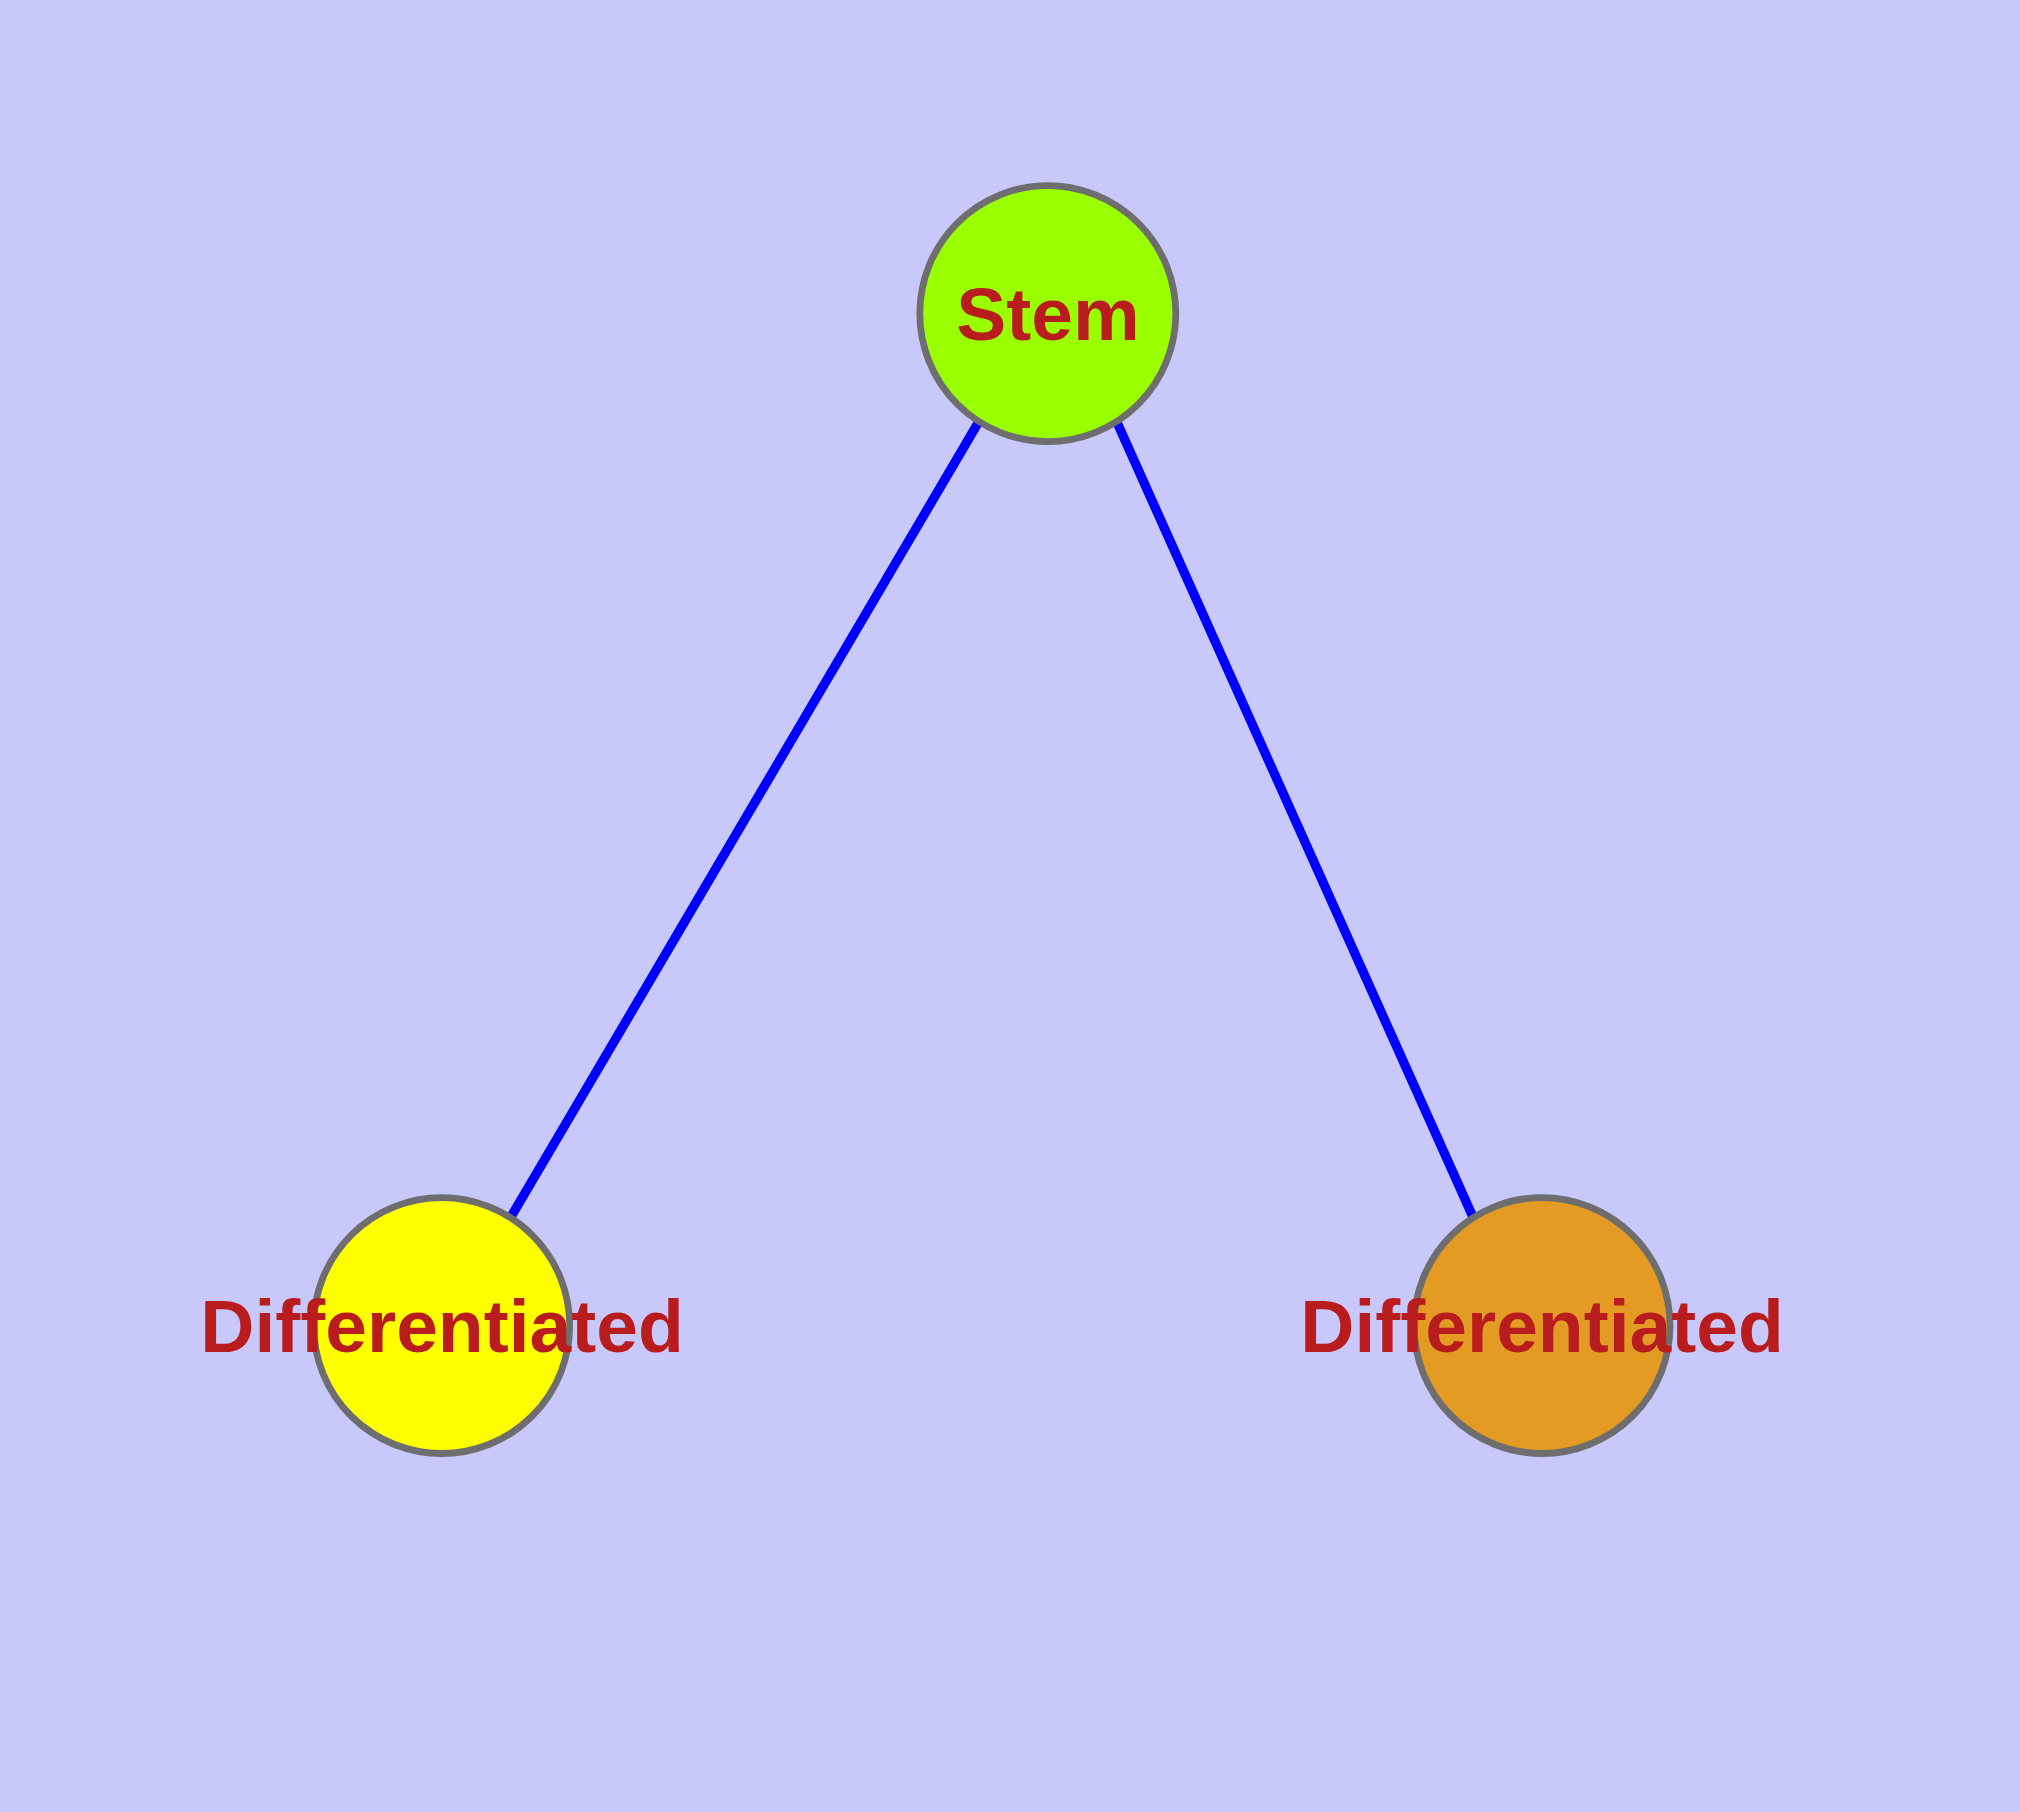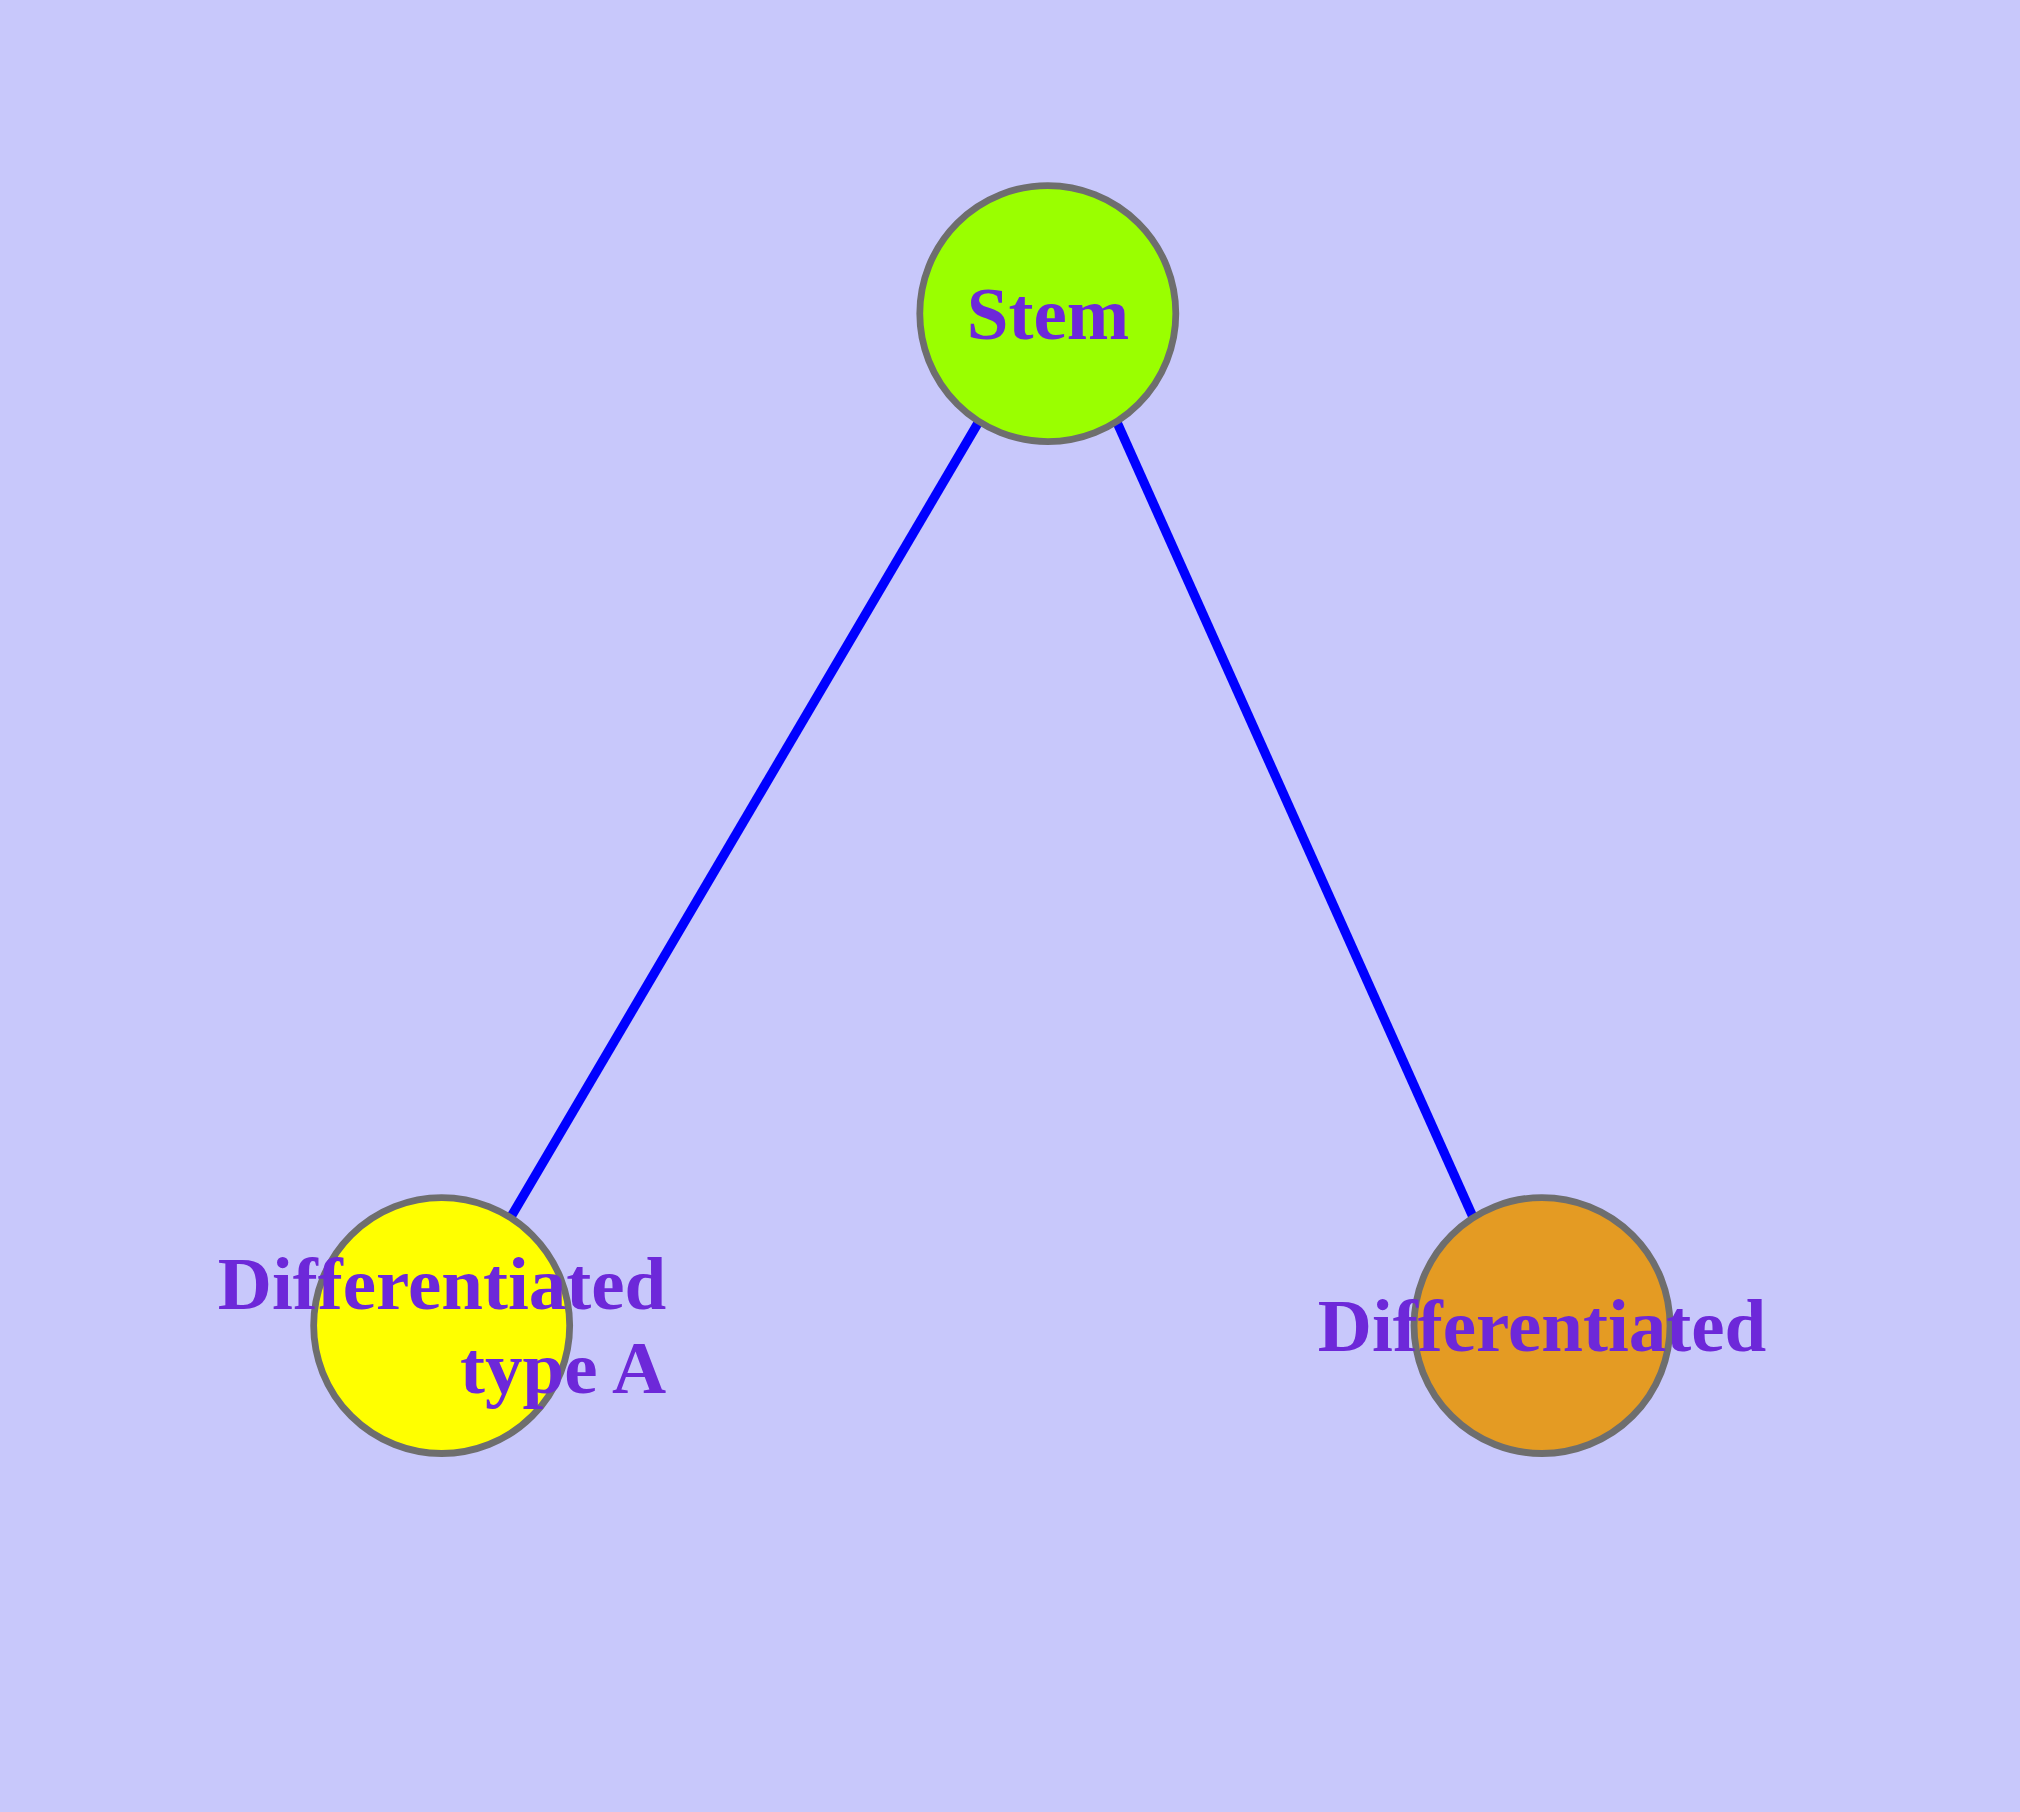--- a/index.html
+++ b/index.html
@@ -28,28 +28,27 @@
     stroke: #6e6e6e;
     stroke-width: 8;
   }
   .edge-line {
     stroke: #0000ff;
     stroke-width: 11;
     stroke-linecap: butt;
   }
   .node-label {
     position: absolute;
-    text-align: right;
+    text-align: left;
     font-weight: bold;
-    color: #6d28d9;
+    color: #b91c1c;
     line-height: 1.12;
     white-space: nowrap;
     pointer-events: none;
     transform: translate(-50%, -50%);
-    font-family: Liberation Serif, serif;
   }
   .node-label .line {
     display: block;
   }
 </style>
 </head>
 <body>
 
 <div id="canvas">
 
@@ -66,21 +65,20 @@
       <circle class="node-circle" cx="1819" cy="1564" r="151" fill="#e49b23" stroke="#6e6e6e"></circle>
     </g>
   </svg>
 
   <div class="node-label" style="left: 1048px; top: 314px; font-size: 75px;">
     <span class="line">Stem</span>
   </div>
 
   <div class="node-label" style="left: 442px; top: 1326px; font-size: 75px;">
     <span class="line">Differentiated</span>
-    <span class="line">type A</span>
   </div>
 
   <div class="node-label" style="left: 1542px; top: 1326px; font-size: 75px;">
     <span class="line">Differentiated</span>
   </div>
 
 </div>
 
 
 </body></html>

